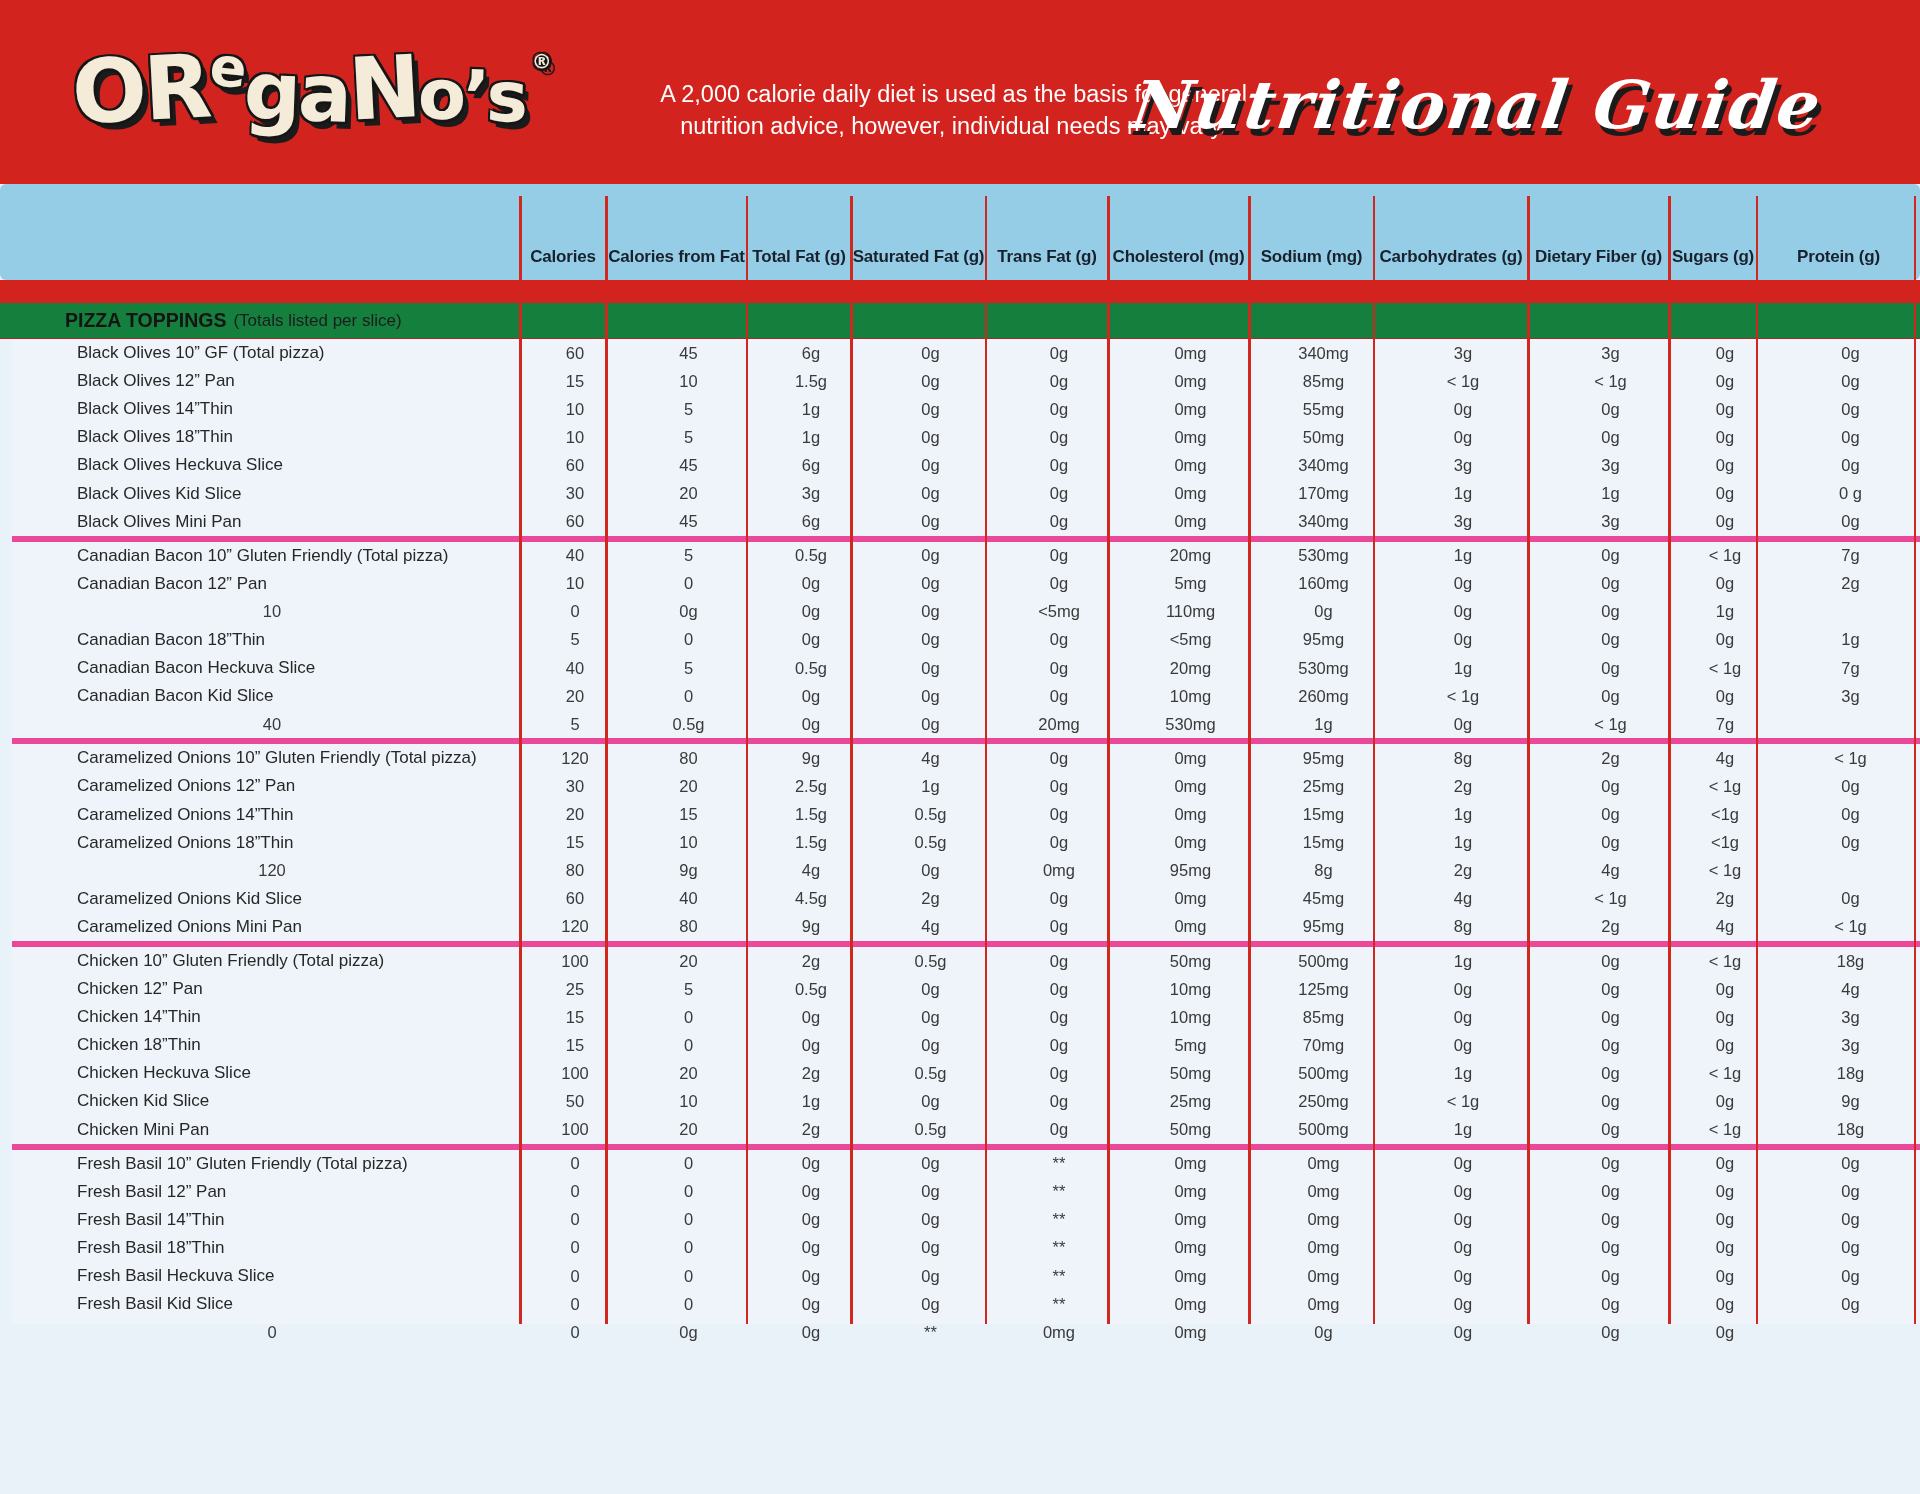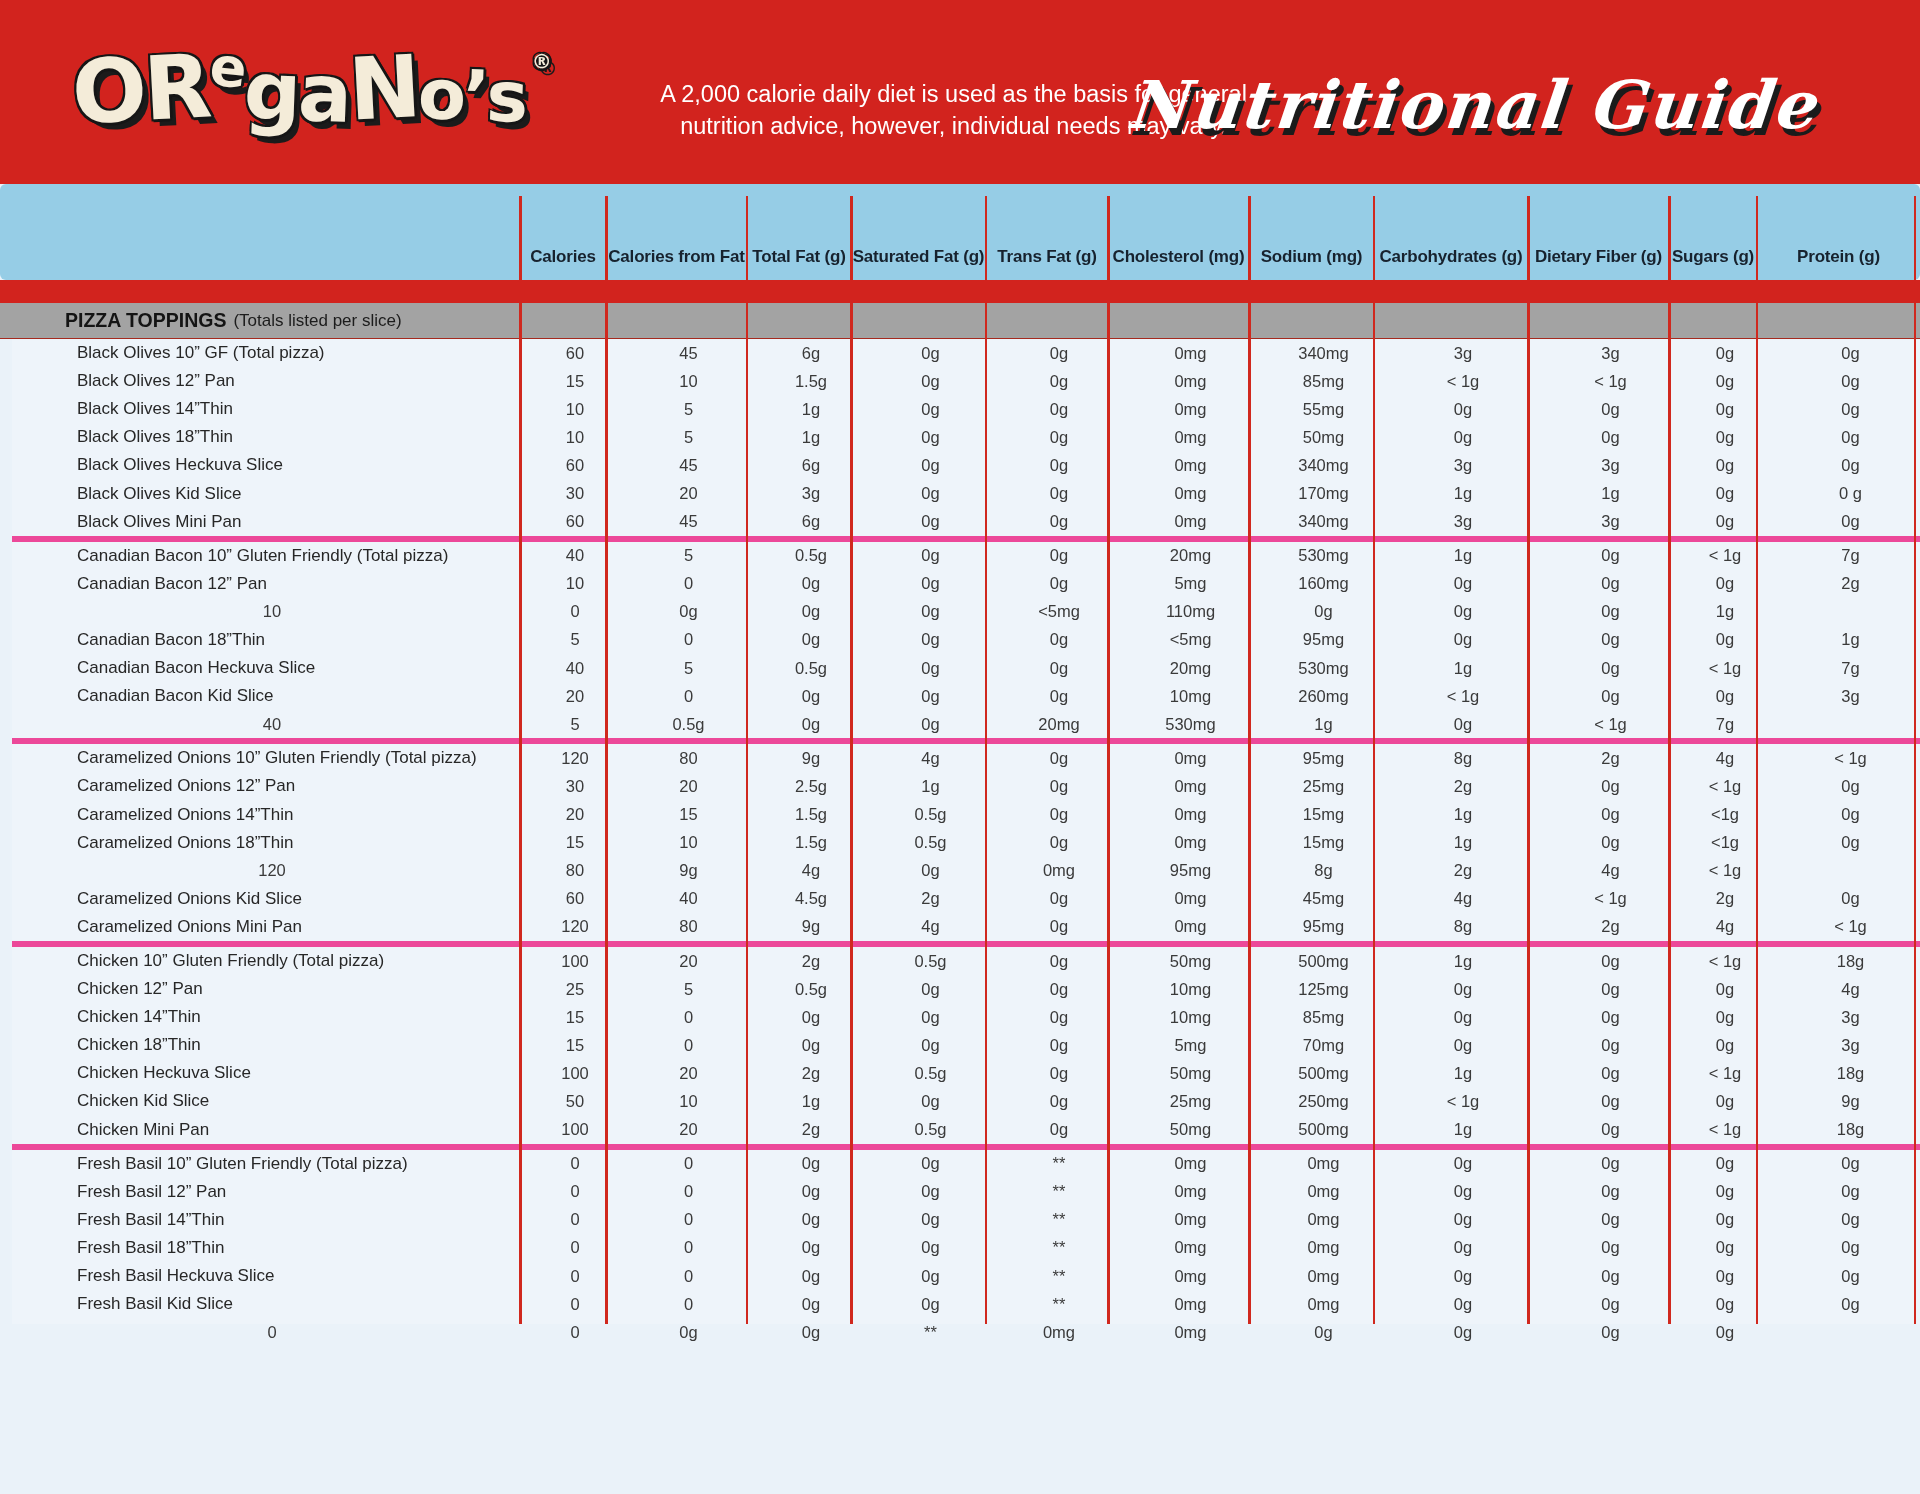--- a/index.html
+++ b/index.html
@@ -26,21 +26,21 @@
         transform:skewX(-8deg);letter-spacing:2px;
         text-shadow:5px 7px 0 #1b1b1b;}
 
   
   .grid12{display:grid;grid-template-columns:520px 86px 141px 104px 135px 122px 141px 125px 154px 141px 88px 163px;}
   #colhead{position:absolute;left:0;top:184px;width:1920px;height:96px;background:#96cde6;
         align-items:end;border-radius:6px;}
   #colhead .ch{padding-bottom:13px;text-align:center;font-weight:bold;font-size:17px;
         color:#17222e;letter-spacing:-0.2px;white-space:nowrap;position:relative;z-index:10;}
   #redband{position:absolute;left:0;top:280px;width:1920px;height:23px;background:#d2231e;z-index:6;}
-  #sectionrow{position:absolute;left:0;top:303px;width:1920px;height:36px;background:#a3a3a3;
+  #sectionrow{position:absolute;left:0;top:303px;width:1920px;height:36px;background:#15803d;
         border-bottom:1.5px solid #a52a1f;box-sizing:border-box;display:flex;align-items:center;
         padding-left:65px;}
   #sectionrow .st{font-weight:800;font-size:19.5px;color:#141414;letter-spacing:0;position:relative;z-index:10;}
   #sectionrow .ss{font-size:17px;color:#1c1c1c;margin-left:7px;position:relative;z-index:10;}
 
   #rows{position:absolute;left:12px;top:339px;width:1920px;text-align:center;}
   .group{border-top:6px solid #ec4899;}
   .group:first-child{border-top:none;}
   #rows{border-bottom:2.5px solid #b42c1f;}
   .row{height:28.1px;background:#eef4fa;}

